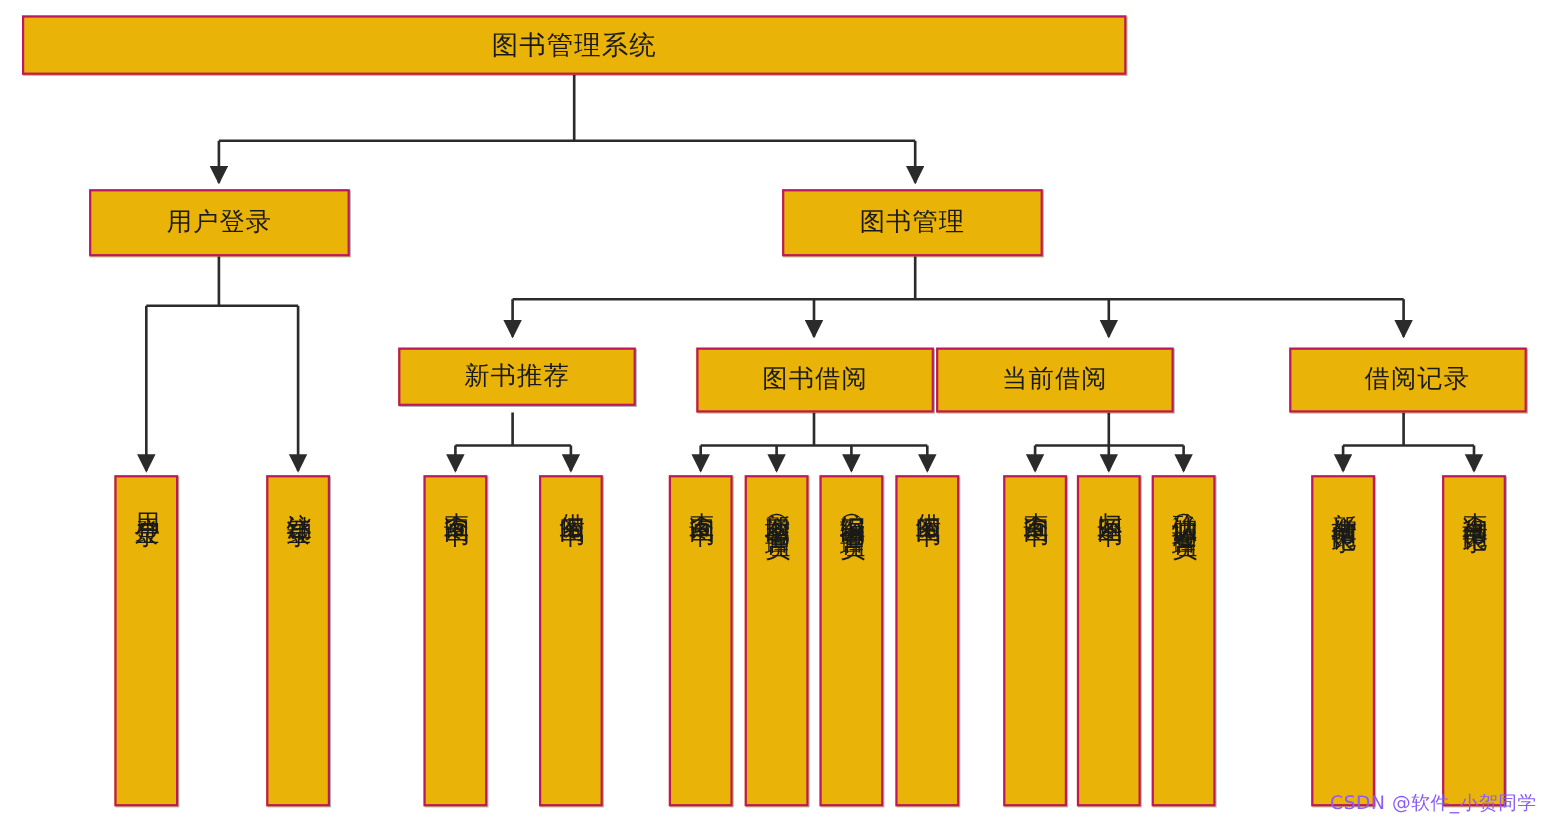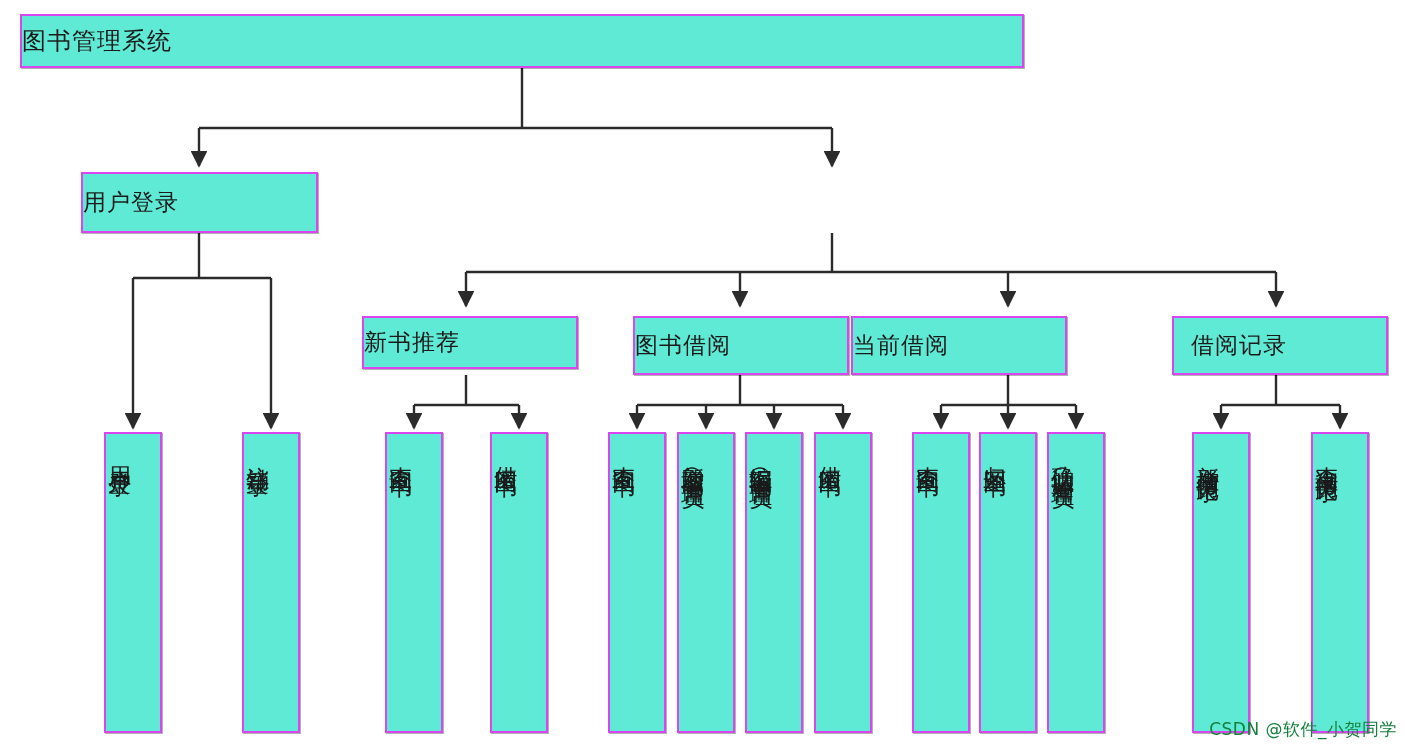--- a/index.html
+++ b/index.html
@@ -22,24 +22,25 @@
     position: absolute;
     left: 0;
     top: 0;
     width: 1405px;
     height: 747px;
     pointer-events: none;
   }
   .node {
     position: absolute;
     box-sizing: border-box;
-    border: 2px solid #d946ef;
-    background: #5eead4;
+    border: 2px solid #be185d;
+    background: #eab308;
     display: flex;
     align-items: center;
+    justify-content: center;
     box-shadow: 1px 1px 0 0 rgba(0,0,0,0.30);
   }
   .node-label {
     color: #1a1a1a;
     letter-spacing: 1px;
     white-space: nowrap;
   }
   .node.horiz .node-label {
     font-size: 23px;
     line-height: 1.1;
@@ -57,21 +58,21 @@
     font-size: 23px;
     line-height: 1.18;
     letter-spacing: 3px;
     white-space: nowrap;
   }
   .watermark {
     position: absolute;
     right: 8px;
     bottom: 6px;
     font-size: 17px;
-    color: #15803d;
+    color: #8b5cf6;
     letter-spacing: 0.5px;
     white-space: nowrap;
   }
 </style>
 </head>
 <body>
 
 <div id="diagram-root">
 
   <svg class="edges" viewBox="0 0 1405 747" xmlns="http://www.w3.org/2000/svg">
@@ -124,20 +125,23 @@
     </g>
   </svg>
 
   <div class="node root horiz" style="left:20px; top:14px; width:1004px; height:54px;">
     <span class="node-label">图书管理系统</span>
   </div>
 
   <div class="node horiz" style="left:81px; top:172px; width:237px; height:61px;">
     <span class="node-label">用户登录</span>
   </div>
+  <div class="node horiz" style="left:711px; top:172px; width:237px; height:61px;">
+    <span class="node-label">图书管理</span>
+  </div>
 
   <div class="node horiz" style="left:362px; top:316px; width:216px; height:53px;">
     <span class="node-label">新书推荐</span>
   </div>
   <div class="node horiz" style="left:633px; top:316px; width:216px; height:59px;">
     <span class="node-label">图书借阅</span>
   </div>
   <div class="node horiz" style="left:851px; top:316px; width:216px; height:59px;">
     <span class="node-label">当前借阅</span>
   </div>

